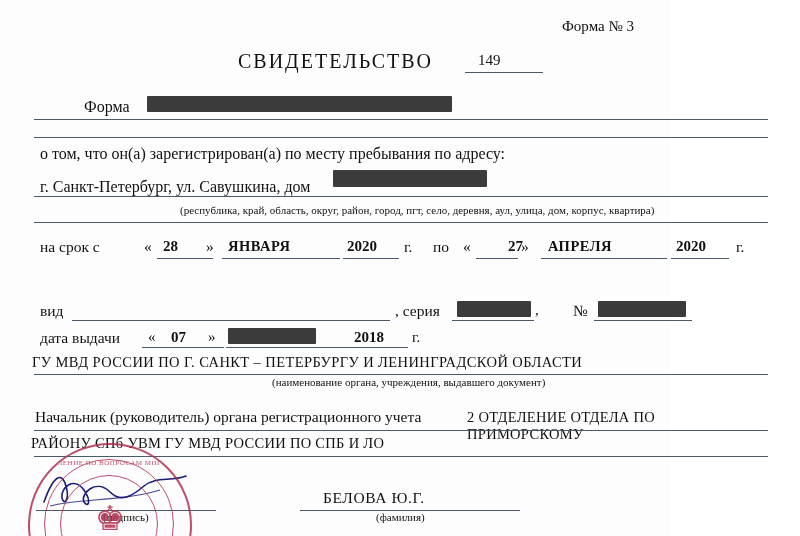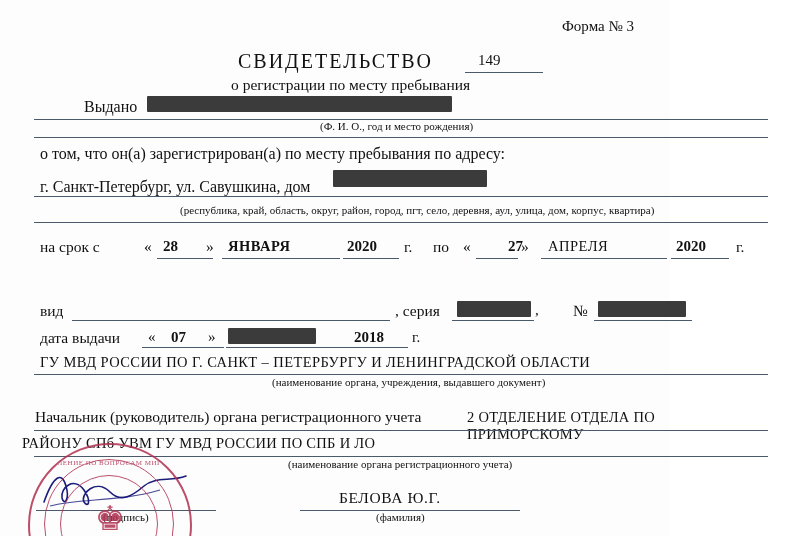--- a/index.html
+++ b/index.html
@@ -130,21 +130,21 @@
   .q1 { left: 144px; }
   .srok-d1 { left: 163px; font-weight: bold; font-size: 15px; }
   .q2 { left: 206px; }
   .srok-m1 { left: 228px; font-weight: bold; font-size: 14.5px; letter-spacing: 0.5px; }
   .srok-y1 { left: 347px; font-weight: bold; font-size: 15px; }
   .g1 { left: 404px; }
   .po { left: 433px; }
   .q3 { left: 463px; }
   .srok-d2 { left: 498px; font-weight: bold; font-size: 15px; margin-left: 10px; }
   .q4 { left: 521px; }
-  .srok-m2 { left: 548px; font-weight: normal; font-size: 14.5px; letter-spacing: 0.5px; }
+  .srok-m2 { left: 548px; font-weight: bold; font-size: 14.5px; letter-spacing: 0.5px; }
   .srok-y2 { left: 676px; font-weight: bold; font-size: 15px; }
   .g2 { left: 736px; }
 
   .u1 { left: 157px; top: 258px; width: 56px; border-bottom: 1px solid #4a5a6a; }
   .u2 { left: 222px; top: 258px; width: 118px; border-bottom: 1px solid #4a5a6a; }
   .u3 { left: 343px; top: 258px; width: 56px; border-bottom: 1px solid #4a5a6a; }
   .u4 { left: 476px; top: 258px; width: 42px; border-bottom: 1px solid #4a5a6a; }
   .u5 { left: 541px; top: 258px; width: 126px; border-bottom: 1px solid #4a5a6a; }
   .u6 { left: 671px; top: 258px; width: 58px; border-bottom: 1px solid #4a5a6a; }
 
@@ -169,39 +169,39 @@
   .data-d { left: 171px; top: 329px; font-size: 15px; font-weight: bold; }
   .q6 { left: 208px; top: 329px; font-size: 15px; }
   .rd5 { left: 228px; top: 328px; width: 88px; height: 16px; }
   .data-y { left: 354px; top: 329px; font-size: 15px; font-weight: bold; }
   .g3 { left: 412px; top: 329px; font-size: 15px; }
   .u10 { left: 142px; top: 347px; width: 82px; border-bottom: 1px solid #4a5a6a; }
   .u11 { left: 226px; top: 347px; width: 124px; border-bottom: 1px solid #4a5a6a; }
   .u12 { left: 350px; top: 347px; width: 58px; border-bottom: 1px solid #4a5a6a; }
 
   .organ-line {
-    left: 40px; top: 354px;
+    left: 32px; top: 354px;
     font-size: 14.5px;
     letter-spacing: 0.4px;
   }
   .line-e { left: 34px; top: 374px; width: 734px; border-bottom: 1px solid #4a5a6a; }
   .cap-organ { left: 272px; top: 376px; font-size: 11px; }
 
   .nach-lbl { left: 35px; top: 408px; font-size: 15.5px; }
   .nach-val { left: 467px; top: 409px; font-size: 14.5px; letter-spacing: 0.3px; }
   .line-f { left: 34px; top: 430px; width: 734px; border-bottom: 1px solid #4a5a6a; }
-  .nach-val2 { left: 22px; top: 435px; font-size: 14.5px; letter-spacing: 0.3px; }
+  .nach-val2 { left: 31px; top: 435px; font-size: 14.5px; letter-spacing: 0.3px; }
   .line-g { left: 34px; top: 456px; width: 734px; border-bottom: 1px solid #4a5a6a; }
   .cap-nach { left: 288px; top: 458px; font-size: 11px; }
 
   .sign-line1 { left: 36px; top: 510px; width: 180px; border-bottom: 1px solid #4a5a6a; }
   .sign-line2 { left: 300px; top: 510px; width: 220px; border-bottom: 1px solid #4a5a6a; }
   .cap-podpis { left: 103px; top: 511px; font-size: 11px; }
   .cap-familia { left: 376px; top: 511px; font-size: 11px; }
-  .belova { left: 339px; top: 489px; font-size: 15.5px; letter-spacing: 0.6px; }
+  .belova { left: 323px; top: 489px; font-size: 15.5px; letter-spacing: 0.6px; }
 
   
   .stamp {
     left: 28px;
     top: 443px;
     width: 160px;
     height: 160px;
     border: 2px solid #b03050;
     border-radius: 50%;
     opacity: 0.85;
@@ -255,26 +255,24 @@
 </head>
 <body>
 
 <div class="page">
 
   <div class="abs form-no">Форма № 3</div>
 
   <div class="abs title-main">СВИДЕТЕЛЬСТВО</div>
   <div class="abs title-num">149</div>
   <div class="abs title-num-line"></div>
-  <div class="abs title-sub">о регистрации по месту пребывания</div>
-
-  <div class="abs lbl-vydano">Выдано</div>
+
+  <div class="abs lbl-vydano">Форма</div>
   <div class="abs redact rd1"></div>
   <div class="abs line-a"></div>
-  <div class="abs cap-fio">(Ф. И. О., год и место рождения)</div>
   <div class="abs line-b"></div>
 
   <div class="abs txt-otom">о том, что он(а) зарегистрирован(а) по месту пребывания по адресу:</div>
   <div class="abs txt-addr">г. Санкт-Петербург, ул. Савушкина, дом</div>
   <div class="abs redact rd2"></div>
   <div class="abs line-c"></div>
   <div class="abs cap-addr">(республика, край, область, округ, район, город, пгт, село, деревня, аул, улица, дом, корпус, квартира)</div>
   <div class="abs line-d"></div>
 
   <div class="abs srok-row srok-lbl">на срок с</div>
@@ -323,21 +321,20 @@
 
   <div class="abs organ-line">ГУ  МВД  РОССИИ  ПО  Г. САНКТ – ПЕТЕРБУРГУ  И  ЛЕНИНГРАДСКОЙ  ОБЛАСТИ</div>
   <div class="abs line-e"></div>
   <div class="abs cap-organ">(наименование органа, учреждения, выдавшего документ)</div>
 
   <div class="abs nach-lbl">Начальник (руководитель) органа регистрационного учета</div>
   <div class="abs nach-val">2 ОТДЕЛЕНИЕ ОТДЕЛА  ПО ПРИМОРСКОМУ</div>
   <div class="abs line-f"></div>
   <div class="abs nach-val2">РАЙОНУ СПб УВМ  ГУ  МВД  РОССИИ  ПО СПБ  И  ЛО</div>
   <div class="abs line-g"></div>
-  <div class="abs cap-nach">(наименование органа регистрационного учета)</div>
 
   <div class="abs belova">БЕЛОВА Ю.Г.</div>
   <div class="abs sign-line1"></div>
   <div class="abs sign-line2"></div>
   <div class="abs cap-podpis">(подпись)</div>
   <div class="abs cap-familia">(фамилия)</div>
 
   <div class="abs signature">
     <svg class="sig-svg" width="150" height="44" viewBox="0 0 150 44">
       <path d="M4 34 C 14 6, 22 4, 26 18 C 30 32, 24 38, 22 30 C 20 20, 34 8, 44 22 C 52 34, 48 40, 44 34 C 40 26, 56 10, 70 24 C 80 34, 90 30, 104 18 C 116 8, 130 14, 146 8" fill="none" stroke="#1c1c7a" stroke-width="1.6" stroke-linecap="round"></path>

